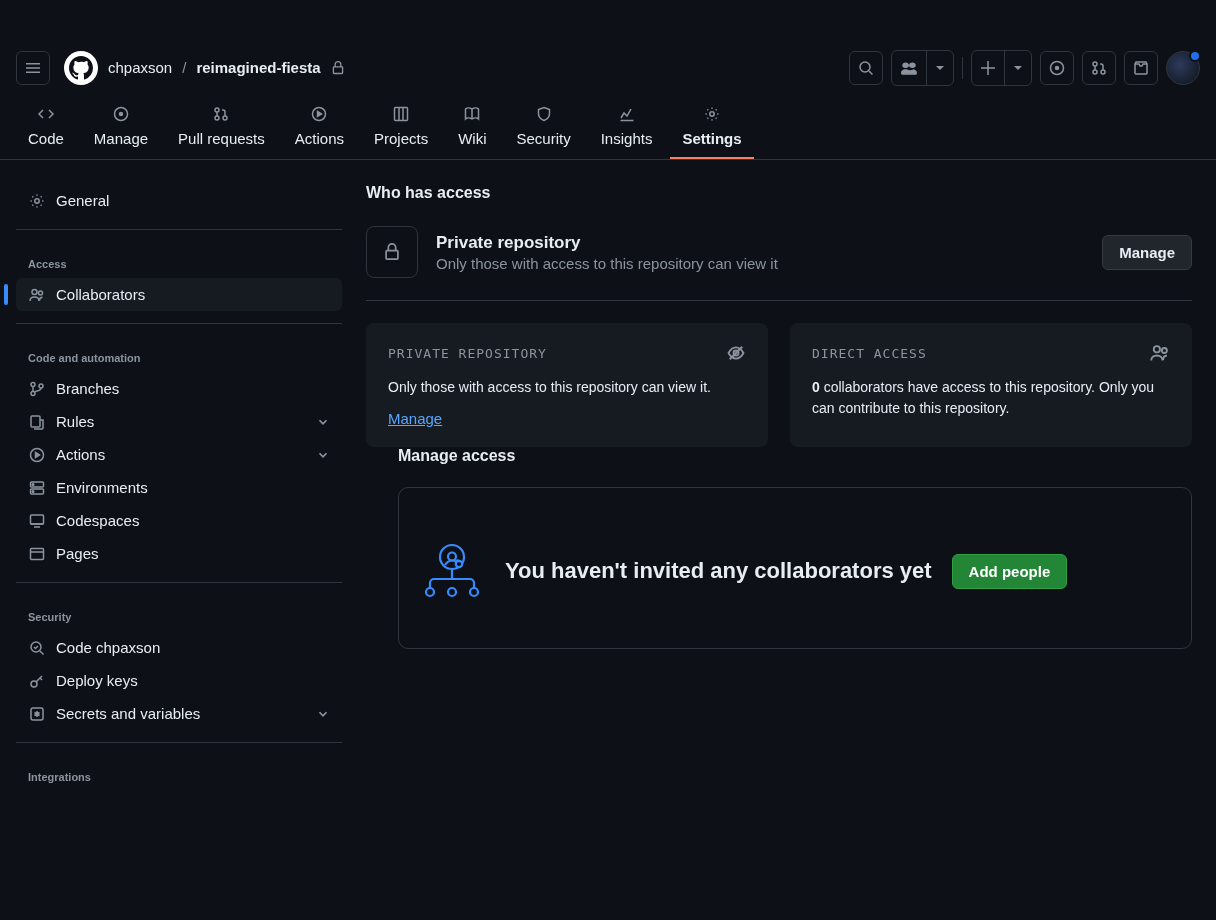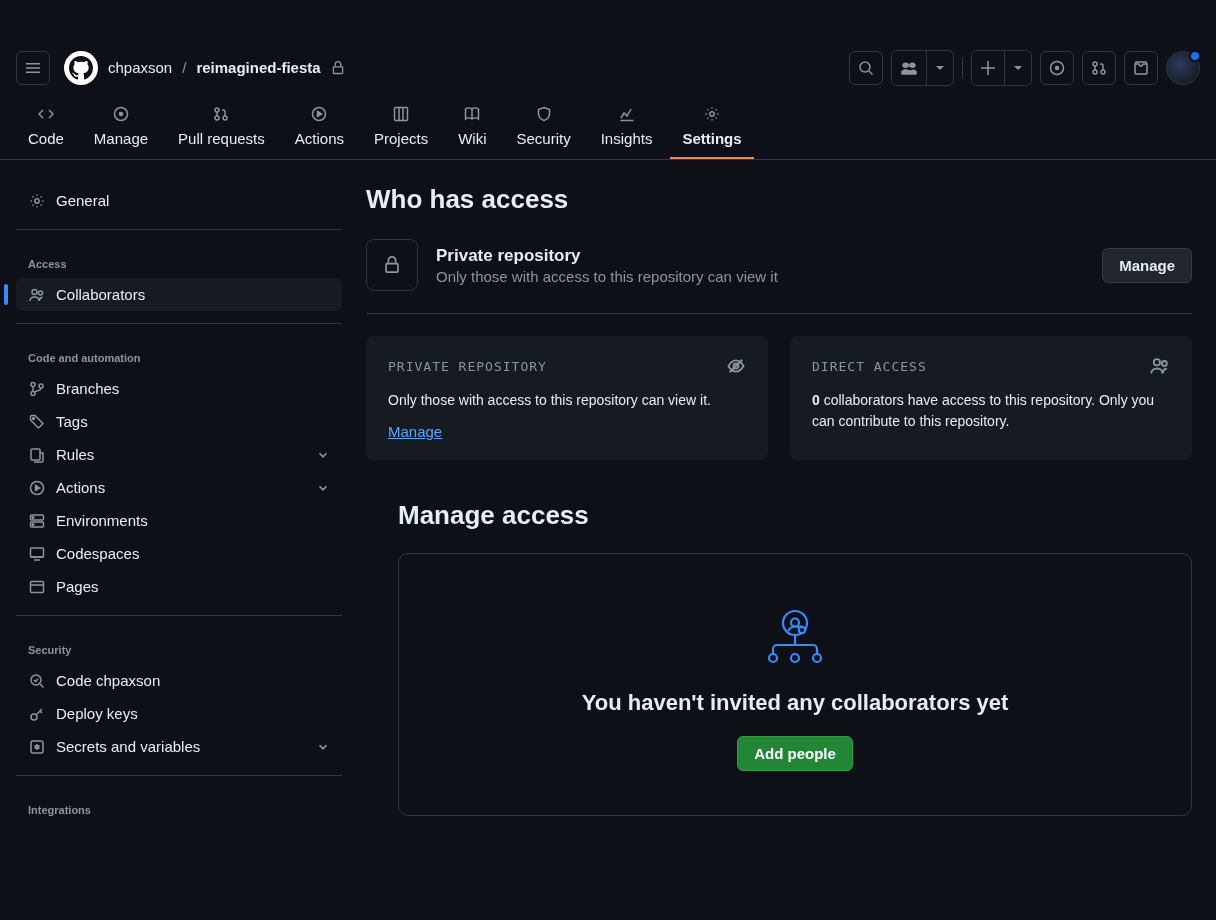--- a/index.html
+++ b/index.html
@@ -52,40 +52,40 @@
   .sidebar{width:326px;flex-shrink:0;}
   .sb-item{display:flex;align-items:center;gap:10px;padding:8px 12px;border-radius:6px;color:var(--text);cursor:pointer;font-size:15px;}
   .sb-item .ic{color:var(--muted);width:18px;display:flex;justify-content:center;}
   .sb-item .chev{margin-left:auto;color:var(--muted);}
   .sb-item.selected{background:var(--panel);font-weight:400;position:relative;}
   .sb-item.selected::before{content:"";position:absolute;left:-12px;top:6px;bottom:6px;width:4px;background:var(--blue);border-radius:4px;}
   .sb-section-title{color:var(--muted);font-size:11px;font-weight:600;padding:16px 12px 8px;}
   .sb-divider{height:1px;background:var(--border);margin:12px 0;}
 
   .main{flex:1;}
-  h2.page-title{font-size:26px;font-weight:600;margin:0 0 18px 0;}
+  h2.page-title{font-size:16px;font-weight:600;margin:0 0 18px 0;}
 
   .access-row{display:flex;align-items:center;gap:18px;border-bottom:1px solid var(--border);padding:6px 0 22px 0;}
   .access-icon{width:52px;height:52px;border:1px solid var(--border);border-radius:8px;display:flex;align-items:center;justify-content:center;color:var(--muted);}
   .access-text{flex:1;}
   .access-title{font-weight:600;font-size:17px;margin-bottom:2px;}
   .access-sub{color:var(--muted);font-size:15px;}
   .btn{background:var(--btn-bg);border:1px solid var(--btn-border);color:var(--text);padding:8px 16px;border-radius:6px;font-weight:600;font-size:15px;cursor:pointer;}
   .btn.green{background:var(--green);border-color:var(--green-border);color:#fff;}
 
   .cards{display:flex;gap:22px;margin-top:22px;}
   .card{flex:1;background:var(--panel);border-radius:8px;padding:20px 22px;}
   .card-header{display:flex;align-items:center;justify-content:space-between;margin-bottom:14px;}
   .card-label{font-family:ui-monospace,SFMono-Regular,Menlo,monospace;font-size:13px;letter-spacing:1px;color:var(--muted);}
   .card-body{color:var(--text);font-size:14px;line-height:1.5;}
   .card-body strong{font-weight:600;}
   .card-link{color:var(--link);text-decoration:underline;font-size:15px;cursor:pointer;display:inline-block;margin-top:12px;}
 
-  .manage-box{margin-top:40px;padding-left:32px;}
-  .manage-panel{border:1px solid var(--border);border-radius:10px;margin-top:22px;padding:50px 20px 44px;display:flex;flex-direction:column;align-items:center;gap:20px;}
+  .manage-box{padding-left:32px;}
+  .manage-panel{border:1px solid var(--border);border-radius:10px;margin-top:22px;padding:50px 20px 44px;display:flex;flex-direction:row;align-items:center;gap:20px;}
   .network-icon{color:var(--blue);}
   .empty-title{font-size:22px;font-weight:600;}
 
 </style>
 </head>
 <body>
 
 <div class="app-header">
   <button class="icon-btn">
     <svg width="16" height="16" viewBox="0 0 16 16" fill="currentColor">
@@ -280,29 +280,20 @@
     <div class="sb-item">
       <span class="ic">
           <svg width="16" height="16" viewBox="0 0 16 16" fill="none" stroke="currentColor" stroke-width="1.5">
             <circle cx="4" cy="3.5" r="2"></circle>
             <circle cx="4" cy="12.5" r="2"></circle>
             <circle cx="12" cy="5" r="2"></circle>
             <path d="M4 5.5v5M12 7c0 3-5 3-6 3.5"></path>
           </svg>
         </span>
       <span>Branches</span>
-    </div>
-    <div class="sb-item">
-      <span class="ic">
-          <svg width="16" height="16" viewBox="0 0 16 16" fill="none" stroke="currentColor" stroke-width="1.5">
-            <path d="M1.5 6V2.5A1 1 0 0 1 2.5 1.5H6l8 8-4.5 4.5-8-8z"></path>
-            <circle cx="4.5" cy="4.5" r="1" fill="currentColor"></circle>
-          </svg>
-        </span>
-      <span>Tags</span>
     </div>
     <div class="sb-item">
       <span class="ic">
           <svg width="16" height="16" viewBox="0 0 16 16" fill="none" stroke="currentColor" stroke-width="1.5">
             <rect x="2" y="2" width="9" height="11" rx="1"></rect>
             <path d="M11 6h3v8a1 1 0 0 1-1 1H5"></path>
           </svg>
         </span>
       <span>Rules</span>
       <span class="chev">

